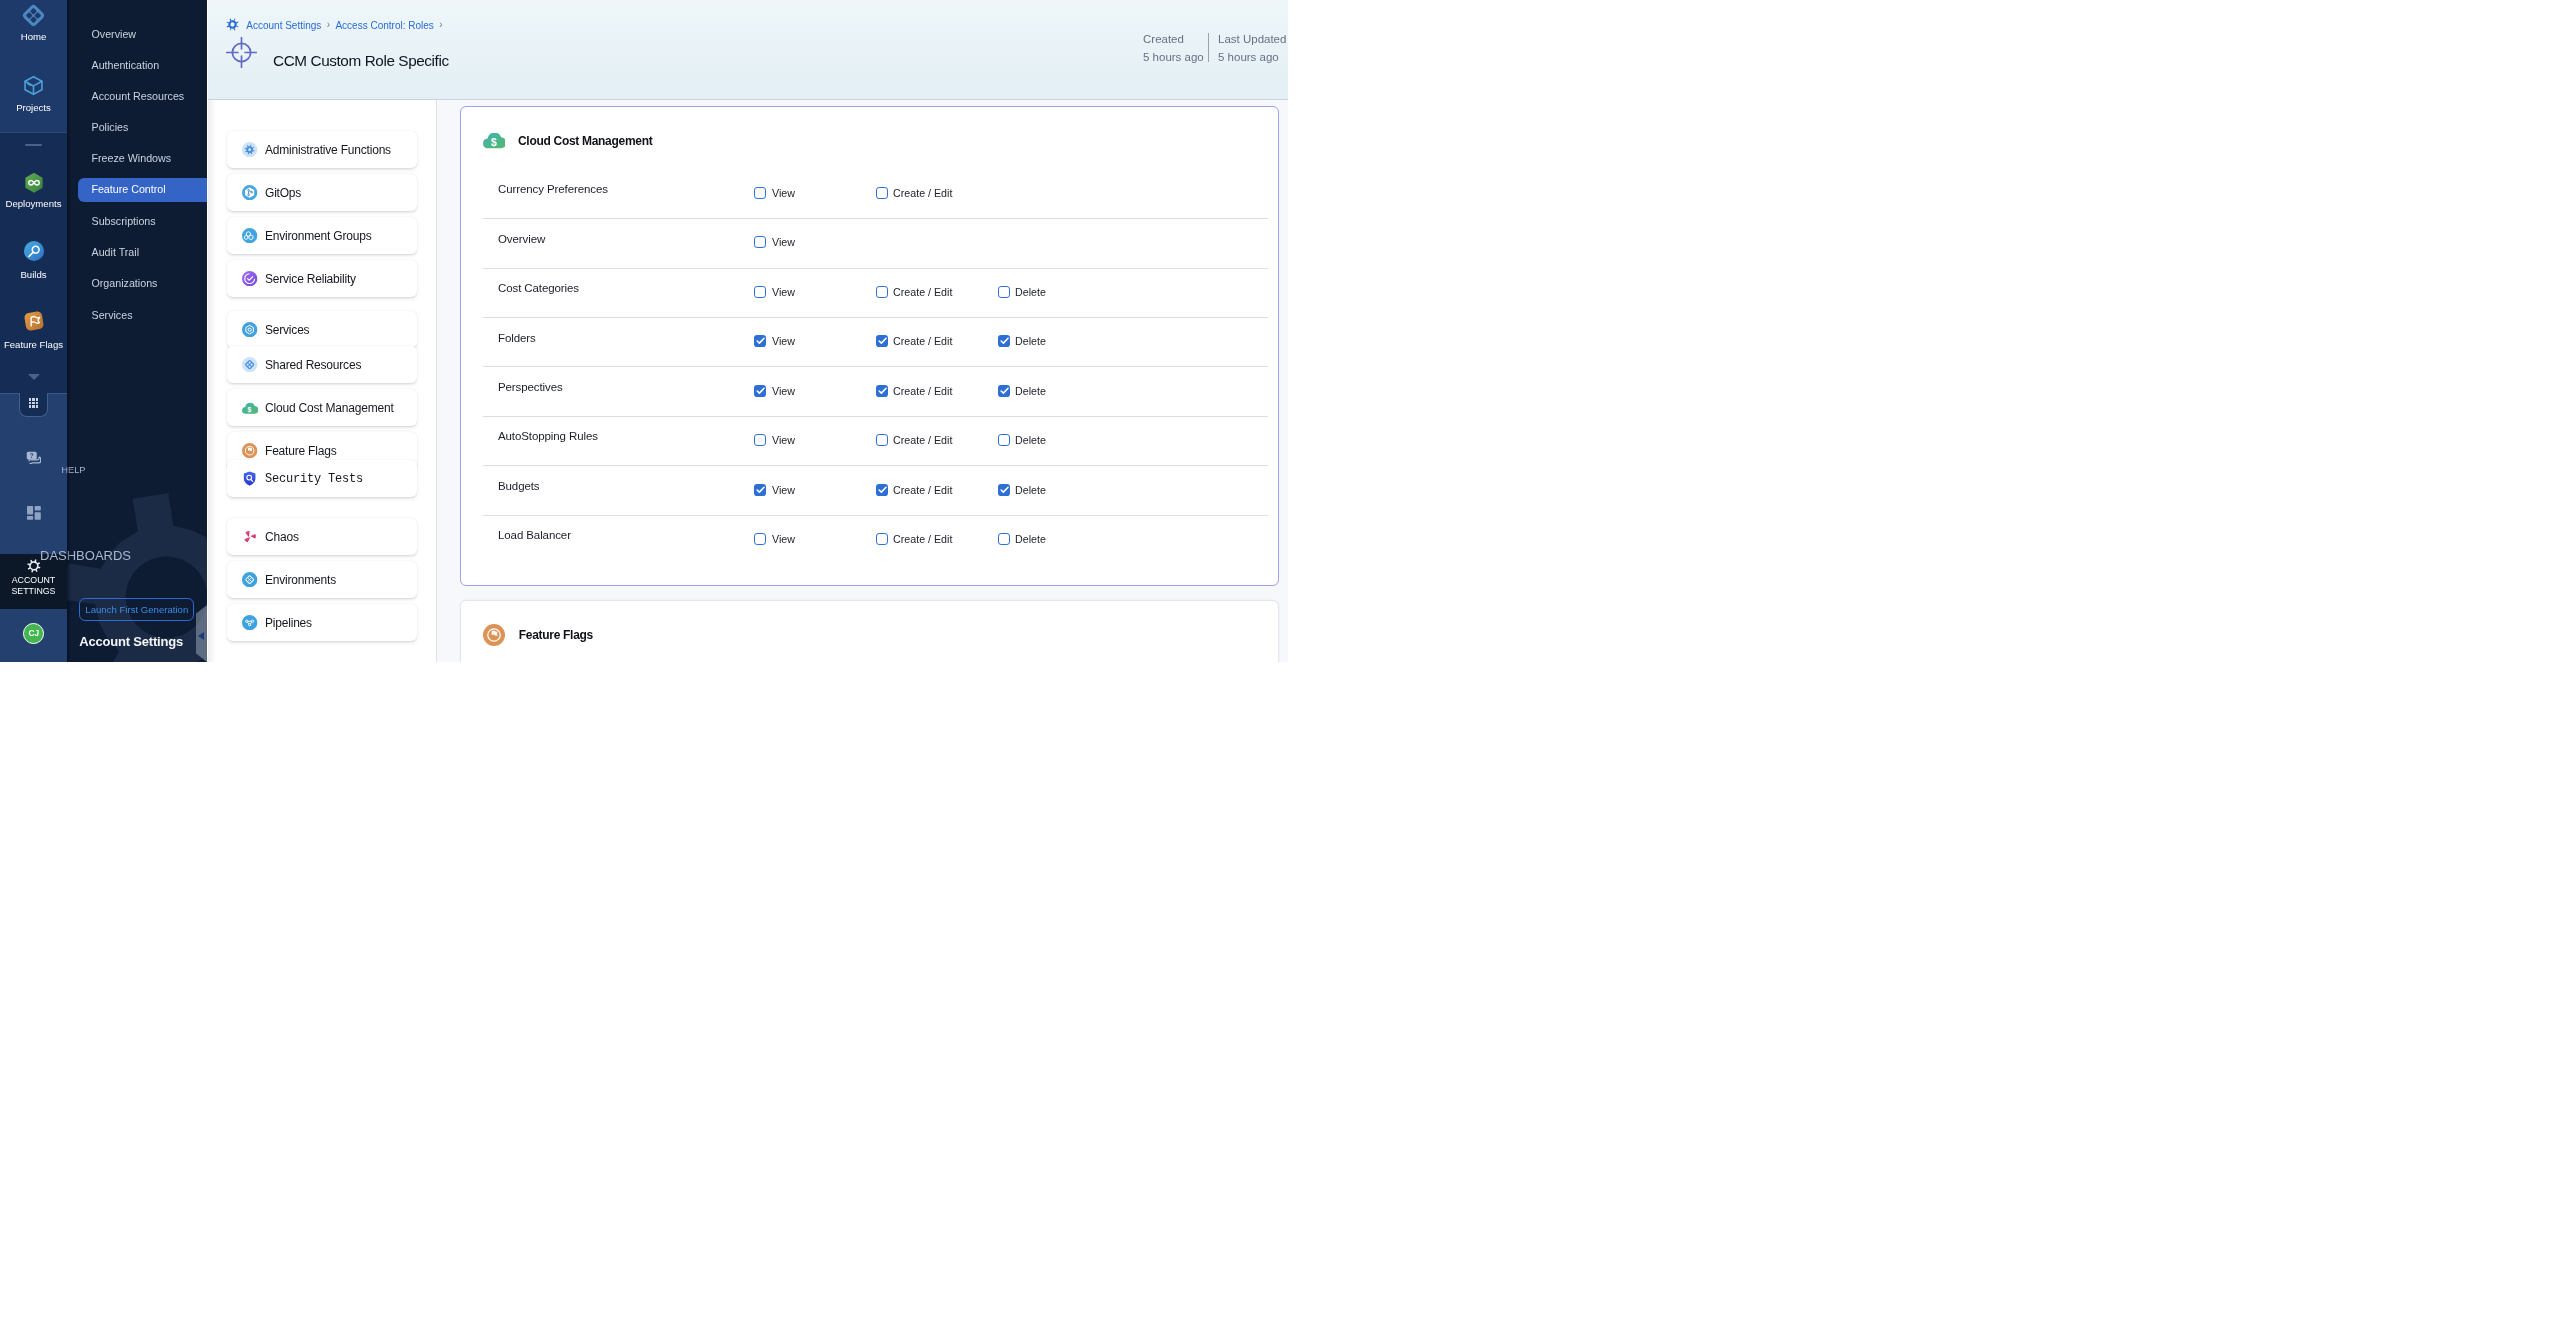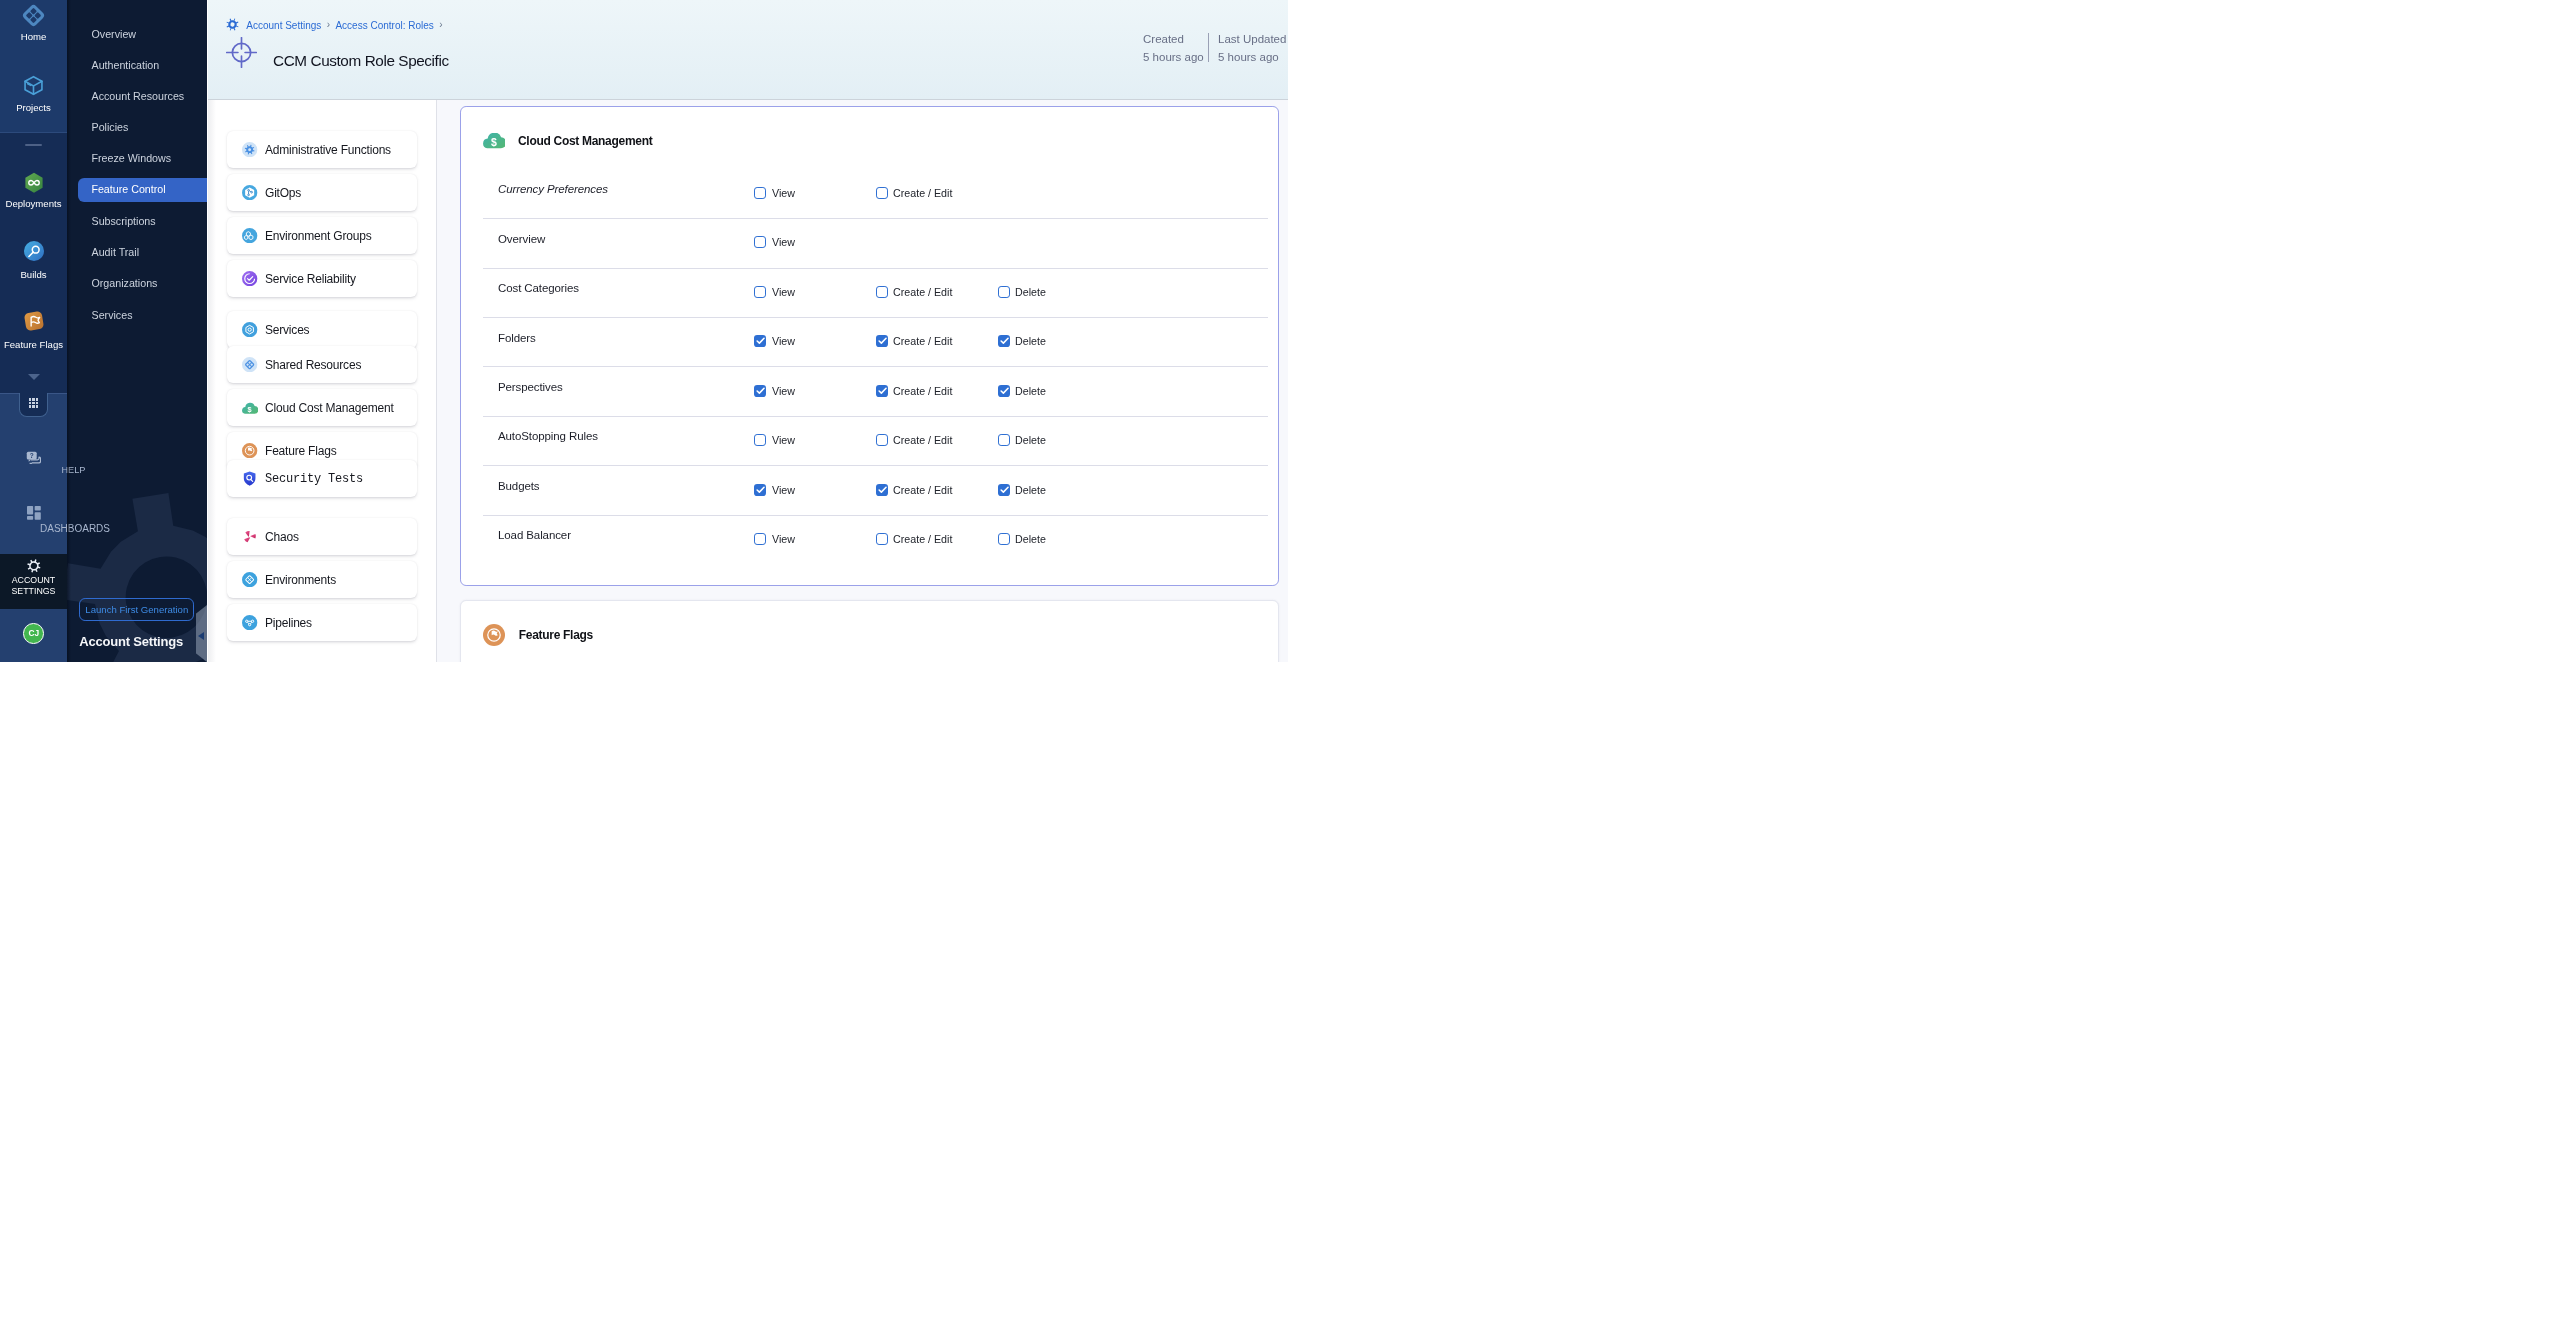--- a/index.html
+++ b/index.html
@@ -177,21 +177,21 @@
     <div class="abs sb1label gray" style="top:465px; font-size:9.2px;">HELP</div>
 
     <svg class="abs" style="left:27px; top:506px;" width="13.8" height="13.8" viewBox="0 0 18 18">
       <g fill="#8fa3c2">
         <rect x="0" y="0" width="8" height="11" rx="1"></rect>
         <rect x="10" y="0" width="8" height="6" rx="1"></rect>
         <rect x="10" y="8" width="8" height="10" rx="1"></rect>
         <rect x="0" y="13" width="8" height="5" rx="1"></rect>
       </g>
     </svg>
-    <div class="abs sb1label gray" style="top:523px; font-size:10px;text-align:right;">DASHBOARDS</div>
+    <div class="abs sb1label gray" style="top:548px; font-size:13px;text-align:right;">DASHBOARDS</div>
 
     <svg class="abs" style="left:27px; top:559px;" width="13.8" height="13.8" viewBox="0 0 18 18">
       <path fill="#e8edf5" fill-rule="evenodd" transform="translate(9,9) rotate(17)" d="M5.89 -1.60 L6.02 -1.00 L8.65 -0.93 L8.65 0.93 L6.02 1.00 L5.89 1.60 L5.29 3.03 L4.96 3.55 L6.77 5.46 L5.46 6.77 L3.55 4.96 L3.03 5.29 L1.60 5.89 L1.00 6.02 L0.93 8.65 L-0.93 8.65 L-1.00 6.02 L-1.60 5.89 L-3.03 5.29 L-3.55 4.96 L-5.46 6.77 L-6.77 5.46 L-4.96 3.55 L-5.29 3.03 L-5.89 1.60 L-6.02 1.00 L-8.65 0.93 L-8.65 -0.93 L-6.02 -1.00 L-5.89 -1.60 L-5.29 -3.03 L-4.96 -3.55 L-6.77 -5.46 L-5.46 -6.77 L-3.55 -4.96 L-3.03 -5.29 L-1.60 -5.89 L-1.00 -6.02 L-0.93 -8.65 L0.93 -8.65 L1.00 -6.02 L1.60 -5.89 L3.03 -5.29 L3.55 -4.96 L5.46 -6.77 L6.77 -5.46 L4.96 -3.55 L5.29 -3.03 Z M4.1 0 A4.1 4.1 0 1 0 -4.1 0 A4.1 4.1 0 1 0 4.1 0 Z"></path>
     </svg>
     <div class="abs sb1label" style="top:575px; font-size:8.8px; line-height:10.7px;">ACCOUNT<br>SETTINGS</div>
 
     <div class="abs" style="left:23.4px; top:623px; width:20.7px; height:20.7px; border-radius:50%; background:#43b64f; border:1.5px solid #ffffff; color:#ffffff; font-size:8.4px; font-weight:700; display:flex; align-items:center; justify-content:center;">CJ</div>
   </div>
   <div class="abs" id="header">
     <div id="breadcrumb">
@@ -373,21 +373,21 @@
               <linearGradient id="gcc" x1="0" y1="0" x2="1" y2="1">
                 <stop offset="0" stop-color="#3fb3ad"></stop>
                 <stop offset="1" stop-color="#55b871"></stop>
               </linearGradient>
             </defs>
             <path d="M8.2 30.6 A9.9 9.9 0 0 1 9.4 11.0 A13.9 13.9 0 0 1 36.3 8.7 A9.2 9.2 0 0 1 35.6 30.6 Z" fill="url(#gcc)"></path>
             <text x="22" y="25" font-size="21" font-weight="700" fill="#ffffff" text-anchor="middle" font-family="Liberation Sans">$</text>
           </svg>
         <span class="htext" style="margin-left:13px;">Cloud Cost Management</span>
       </div>
-      <span class="permrow-label" style="top:76px;font-style:italic;">Currency Preferences</span>
+      <span class="permrow-label" style="top:76px;">Currency Preferences</span>
       <div class="cb un" style="left:293px; top:80px;"></div>
       <span class="cblabel" style="left:311px; top:80px;">View</span>
       <div class="cb un" style="left:415px; top:80px;"></div>
       <span class="cblabel" style="left:432px; top:80px;">Create / Edit</span>
       <span class="permrow-label" style="top:126px;">Overview</span>
       <div class="cb un" style="left:293px; top:129px;"></div>
       <span class="cblabel" style="left:311px; top:129px;">View</span>
       <span class="permrow-label" style="top:175px;">Cost Categories</span>
       <div class="cb un" style="left:293px; top:179px;"></div>
       <span class="cblabel" style="left:311px; top:179px;">View</span>

